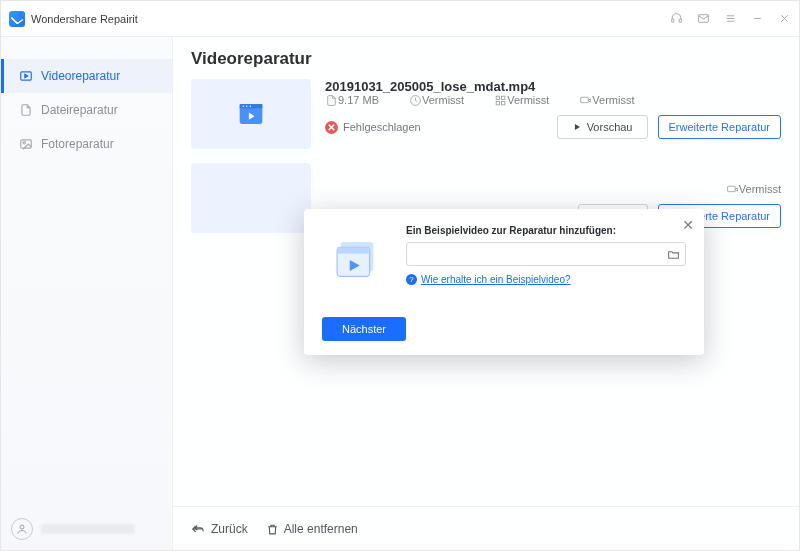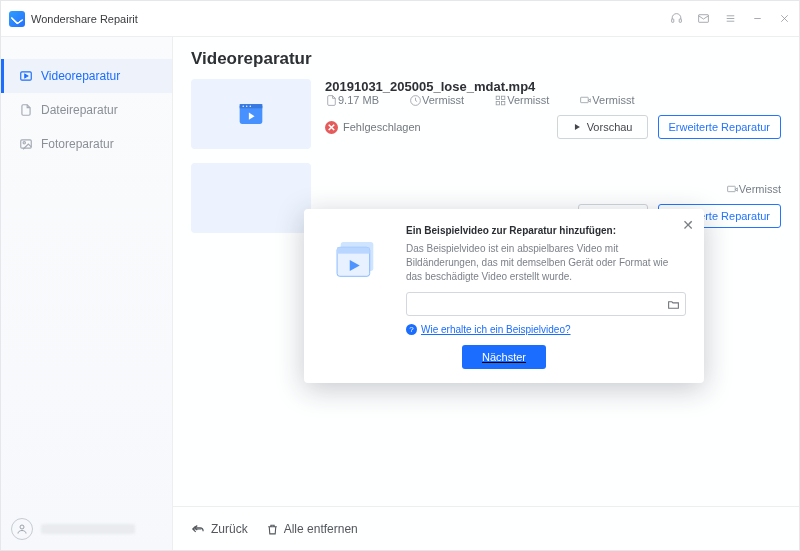--- a/index.html
+++ b/index.html
@@ -56,21 +56,21 @@
 .dlg-icon { width:70px; display:flex; align-items:flex-start; justify-content:center; padding-top:6px;}
 .dlg-text { flex:1; }
 .dlg-title { font-size:10px; font-weight:600; color:#2a2d32; margin-bottom:6px;}
 .dlg-desc { font-size:10px; color:#7c8088; line-height:1.4; margin-bottom:8px;}
 .dlg-input { display:flex; border:1px solid #d4d7dc; border-radius:3px; height:24px; align-items:center;}
 .dlg-input input { flex:1; border:none; outline:none; font-size:11px; padding:0 6px; background:transparent;}
 .dlg-input .file-btn { width:24px; display:flex; align-items:center; justify-content:center; color:#6f7379; cursor:pointer;}
 .dlg-link { margin-top:8px; font-size:10px; display:flex; align-items:center; gap:4px;}
 .dlg-link a { color:#1a6dff; text-decoration:underline;}
 .qmark { width:11px;height:11px;border-radius:50%;background:#1a6dff;color:#fff;font-size:8px;display:flex;align-items:center;justify-content:center;}
-.dlg-footer { display:flex; justify-content:center; margin-top:10px;text-decoration:underline;}
+.dlg-footer { display:flex; justify-content:flex-start; margin-top:28px;}
 .btn-primary-sm { background:#1a6dff; color:#fff; border:none; border-radius:3px; font-size:11px; padding:6px 20px; cursor:pointer;}
 
 
 .footer { height: 44px; border-top:1px solid #eceef0; display:flex; align-items:center; padding:0 18px; gap:18px;}
 .flink { display:flex; align-items:flex-end; gap:5px; font-size:12px; color:#4b4e54; cursor:pointer;}
 .btn-primary { margin-left:auto; background:#1a6dff; color:#fff; border:none; border-radius:3px; font-size:12px; padding:9px 34px; cursor:pointer;}
 
 .muted-ico { width:13px; height:13px; stroke:#8c9098; stroke-width:1.4; fill:none;}
 </style>
 </head>
@@ -270,21 +270,20 @@
             <div class="dlg-icon">
               <svg width="58" height="58" viewBox="0 0 64 64" fill="none">
                   <rect x="14" y="12" width="36" height="32" rx="3" fill="#cfe4ff"></rect>
                   <rect x="10" y="18" width="36" height="32" rx="3" fill="#e8f1ff" stroke="#7fb4ff"></rect>
                   <rect x="10" y="18" width="36" height="7" fill="#b8d6ff"></rect>
                   <path d="M24 32l11 6-11 6z" fill="#4f94ff"></path>
                 </svg>
             </div>
             <div class="dlg-text">
               <div class="dlg-title">Ein Beispielvideo zur Reparatur hinzufügen:</div>
-              <div class="dlg-desc">Das Beispielvideo ist ein abspielbares Video mit Bildänderungen, das mit demselben Gerät oder Format wie das beschädigte Video erstellt wurde.</div>
               <div class="dlg-input">
                 <input type="text" style="">
                 <div class="file-btn">
                   <svg width="13" height="13" viewBox="0 0 24 24" fill="none" stroke="#6f7379" stroke-width="2">
                       <path d="M3 7h6l2 2h10v10H3z"></path>
                     </svg>
                 </div>
               </div>
               <div class="dlg-link">
                 <div class="qmark">?</div>

